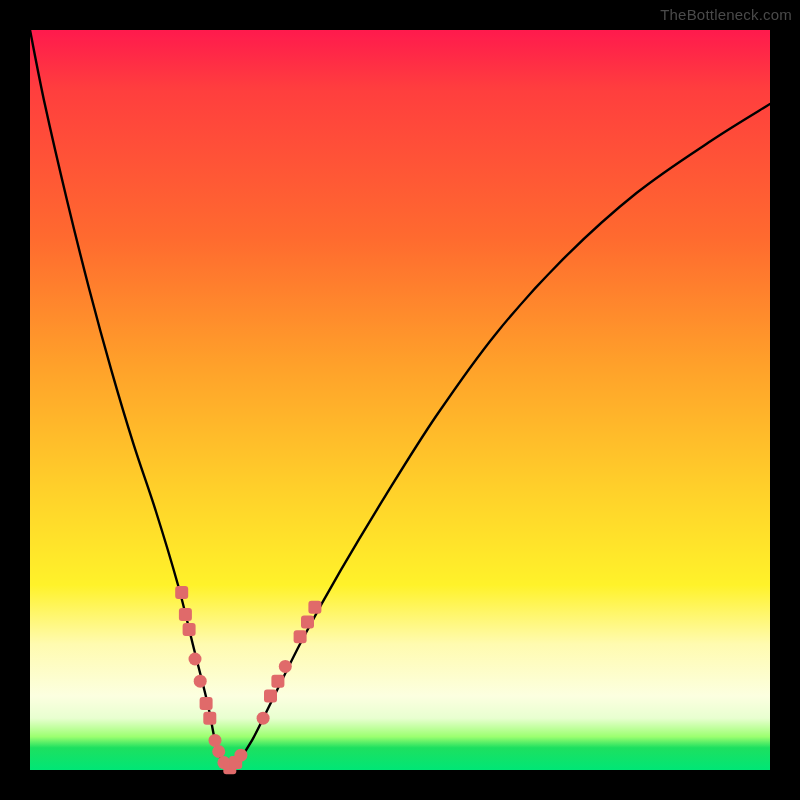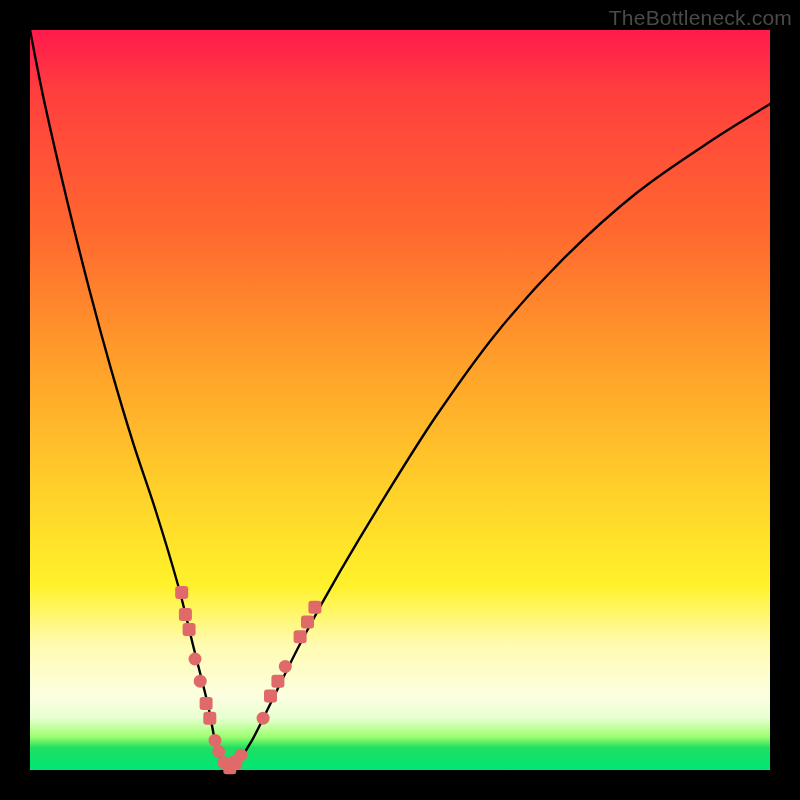--- a/index.html
+++ b/index.html
@@ -38,21 +38,21 @@
       #9cff70 95.5%,
       #1de060 97%,
       #00e676 100%
     );
   }
   .watermark {
     position: absolute;
     top: 6px;
     right: 8px;
     color: #4a4a4a;
-    font-size: 21px;
+    font-size: 15px;
     letter-spacing: 0.2px;
     font-weight: 400;
     user-select: none;
     white-space: nowrap;
   }
   svg.curve {
     position: absolute;
     left: 0;
     top: 0;
     width: 740px;

